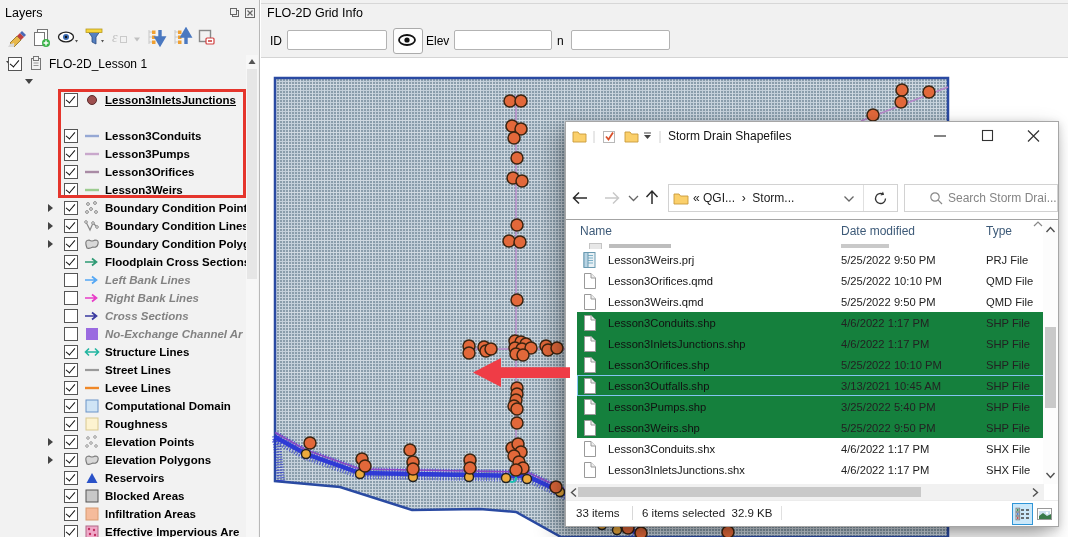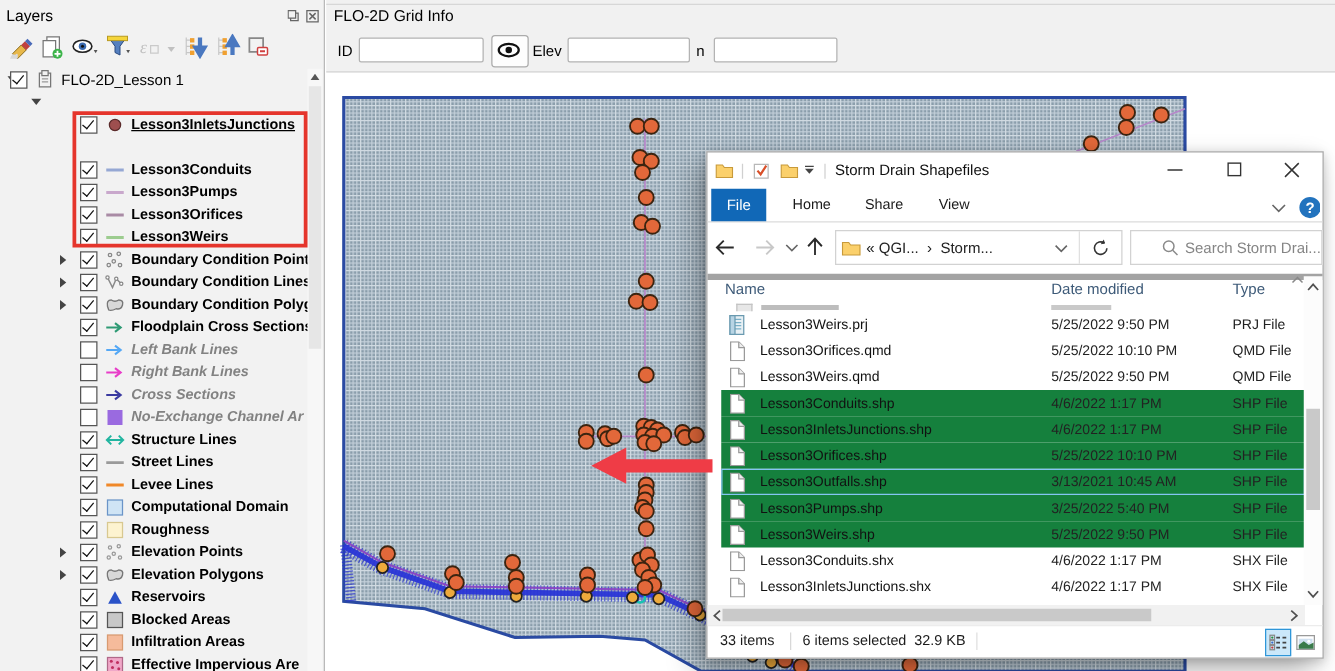--- a/index.html
+++ b/index.html
@@ -28,21 +28,21 @@
 
 #lscroll{left:246px;top:55px;width:12px;height:482px;background:#f7f7f7}
 
 #win{left:565px;top:121px;width:492px;height:404px;background:#fff;border:1px solid #a6a6a6;z-index:20;
 box-shadow:-8px 10px 22px rgba(0,0,0,.30), 0 2px 8px rgba(0,0,0,.18);font-size:12px}
 .wrow{position:absolute;left:0;width:100%}
 #wtitle{top:0;height:28px}
 #wtabs{top:28px;height:27px;border-bottom:1px solid #dcdcdc}
 #filetab{position:absolute;left:3px;top:1px;width:44px;height:26px;background:#1168b7;color:#fff;text-align:center;line-height:26px}
 .tab{position:absolute;top:1px;height:26px;line-height:26px;color:#1a1a1a}
-#wnav{top:55px;height:42px;border-bottom:5px solid #a3a3a3}
+#wnav{top:55px;height:42px;border-bottom:1px solid #a3a3a3}
 .navbox{position:absolute;border:1px solid #d2d2d2;background:#fff;height:26px;top:7px}
 #whead{top:97px;height:26px;color:#3d5a78}
 .hcol{position:absolute;top:5px;font-size:12px}
 .frow{position:absolute;left:11px;width:467px;height:21px;display:flex;align-items:center}
 .frow.sel{background:#15803d}
 .fname{font-size:11.2px;color:#111;margin-left:12px;white-space:nowrap}
 .fdate{position:absolute;left:264px;font-size:11.2px;color:#222;white-space:nowrap}
 .ftype{position:absolute;left:409px;font-size:11.2px;color:#222;white-space:nowrap}
 .ficon{width:13px;height:16px;margin-left:6px;flex:none}
 #vsb{position:absolute;right:0;top:99px;width:15px;height:263px;background:#fcfcfc}
@@ -471,31 +471,20 @@
 <path d="M88 2 V14" stroke="#d0d0d0"></path>
 </svg>
 <span class="abs" style="left:102px;top:7px;font-size:12px;color:#111">Storm Drain Shapefiles</span>
 <svg class="abs" style="left:352px;top:0" width="140" height="28" viewBox="0 0 140 28">
 <path d="M16 14 H28" stroke="#333" stroke-width="1.2"></path>
 <rect x="64.5" y="8.5" width="10" height="10" fill="none" stroke="#333" stroke-width="1.1"></rect>
 <path d="M110 8.5 L121 19.5 M121 8.5 L110 19.5" stroke="#333" stroke-width="1.2"></path>
 </svg>
 </div>
 
-<div class="wrow" id="wtabs">
-<div id="filetab" style="font-size:12px">File</div>
-<div class="tab" style="left:68px;font-size:11.5px">Home</div>
-<div class="tab" style="left:126px;font-size:11.5px">Share</div>
-<div class="tab" style="left:185px;font-size:11.5px">View</div>
-<svg class="abs" style="left:450px;top:7px" width="40" height="18" viewBox="0 0 40 18">
-<path d="M2 7 l5 5 l5 -5" fill="none" stroke="#666" stroke-width="1.3"></path>
-<circle cx="32" cy="9" r="8.5" fill="#2273be"></circle>
-<text x="32" y="13" font-size="12" font-weight="bold" fill="#fff" text-anchor="middle" font-family="Liberation Sans">?</text>
-</svg>
-</div>
 
 <div class="wrow" id="wnav">
 <svg class="abs" style="left:0;top:0" width="100" height="42" viewBox="0 0 100 42">
 <path d="M8 21 H21 M13 15.5 L7.5 21 L13 26.5" fill="none" stroke="#2b2b2b" stroke-width="1.5"></path>
 <path d="M39 21 H52 M47 15.5 L52.5 21 L47 26.5" fill="none" stroke="#c8c8c8" stroke-width="1.5"></path>
 <path d="M63 19 l4.5 4.5 L72 19" fill="none" stroke="#666" stroke-width="1.3"></path>
 <path d="M86 27 V15 M80.5 20 L86 14 L91.5 20" fill="none" stroke="#2b2b2b" stroke-width="1.5"></path>
 </svg>
 <div class="navbox" style="left:102px;width:228px">
 <svg class="abs" style="left:4px;top:5px" width="16" height="16" viewBox="0 0 16 16">

